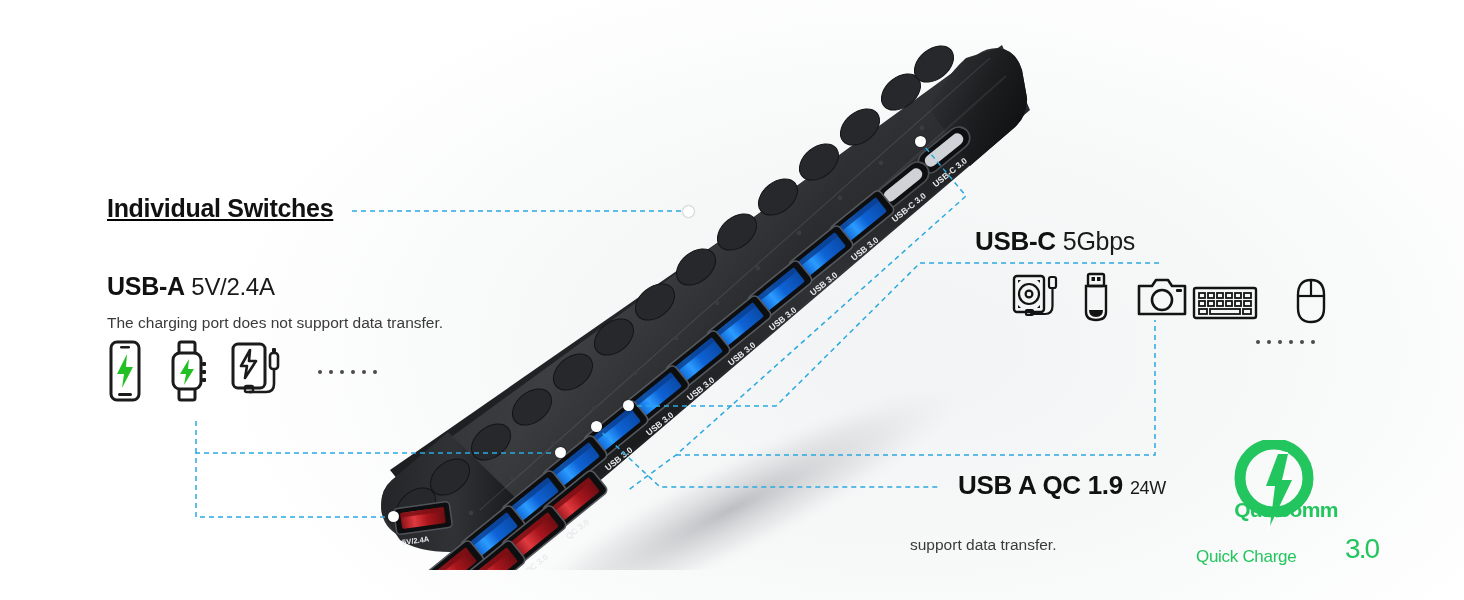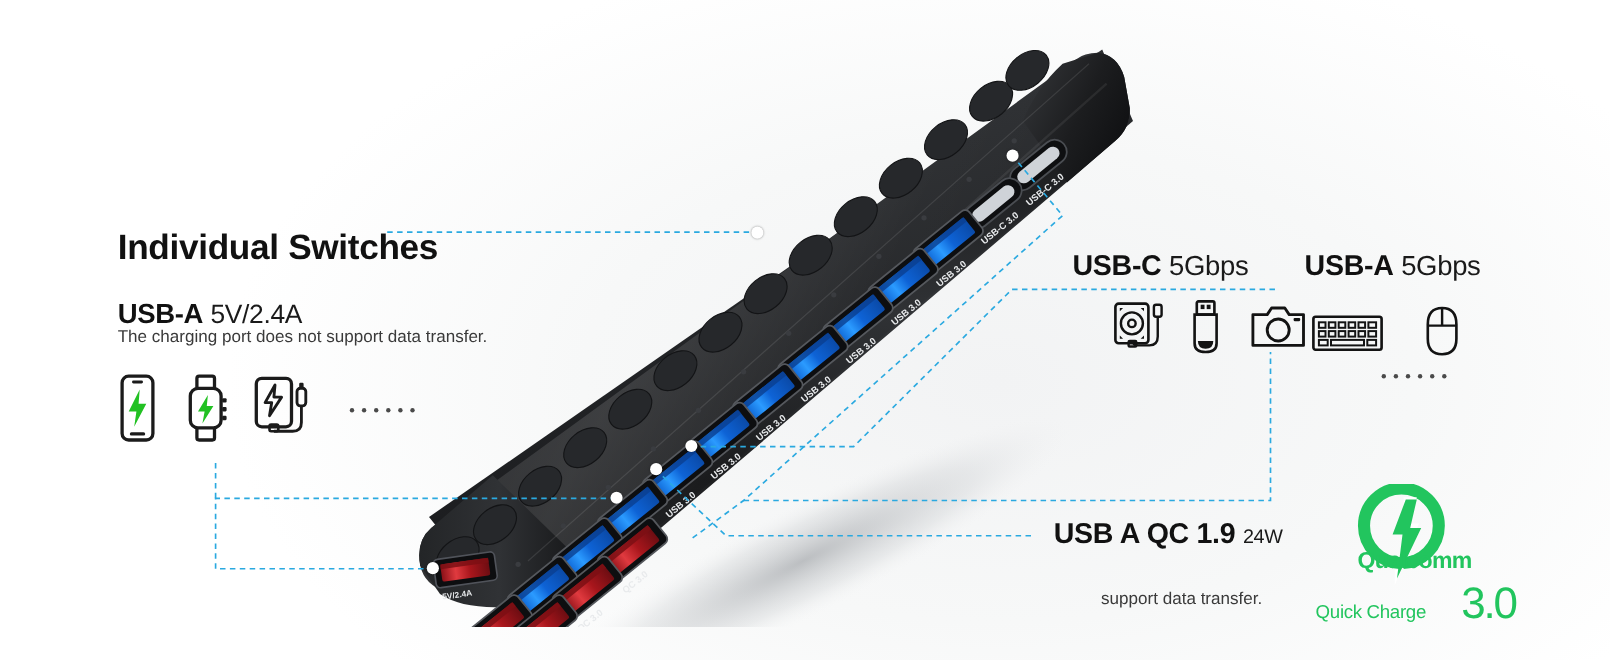--- a/index.html
+++ b/index.html
@@ -32,21 +32,21 @@
 
   
   #hub{position:absolute;left:330px;top:40px;width:700px;height:530px;}
   #hub svg{position:absolute;left:0;top:0;}
 
   
   #qc{position:absolute;left:1196px;top:440px;width:180px;height:128px;}
   .qc-txt{position:absolute;left:0;bottom:2px;width:180px;}
   .qc-name{font-size:21px;font-weight:bold;color:#22c55e;letter-spacing:-.6px;line-height:20px;text-align:center;}
   .qc-sub{font-size:17px;color:#22c55e;letter-spacing:-.3px;line-height:18px;margin-top:28px;}
-  .qc-ver{position:absolute;right:-2px;bottom:0px;font-size:40px;color:#22c55e;
+  .qc-ver{position:absolute;right:-2px;bottom:0px;font-size:28px;color:#22c55e;
           letter-spacing:-2px;line-height:38px;font-weight:300;}
 </style>
 </head>
 <body>
 
 <div id="stage">
 
   <div id="hub">
     <svg width="700" height="530" viewBox="0 0 700 530">
       <defs>
@@ -308,30 +308,30 @@
     <path d="M 196,453 L 196,417"></path>
   </svg>
 
   <div class="dot" style="left:683px;top:206px;"></div>
   <div class="dot" style="left:915px;top:136px;"></div>
   <div class="dot" style="left:623px;top:400px;"></div>
   <div class="dot" style="left:591px;top:421px;"></div>
   <div class="dot" style="left:555px;top:447px;"></div>
   <div class="dot" style="left:388px;top:511px;"></div>
 
-  <div class="heading" style="left:107px;top:206px;font-size:32px;">
+  <div class="heading" style="left:107px;top:194px;font-size:25px;text-decoration:underline;">
     <span class="hl">Individual Switches</span>
   </div>
 
   <div class="heading" style="left:107px;top:272px;font-size:25px;">
     <span class="hl">USB-A</span>
     <span class="lt" style="font-size:24px;">5V/2.4A</span>
   </div>
 
-  <div class="sub" style="left:107px;top:296px;">The charging port does not support data transfer.</div>
+  <div class="sub" style="left:107px;top:312px;">The charging port does not support data transfer.</div>
 
   <div class="iconrow" style="left:104px;top:340px;">
 
     <span class="ic">
       <svg width="42" height="62" viewBox="0 0 42 62">
         <rect x="7" y="2" width="28" height="58" rx="6" fill="none" stroke="#1b1b1b" stroke-width="3"></rect>
         <rect x="16" y="6" width="10" height="2.6" rx="1.3" fill="#1b1b1b"></rect>
         <rect x="14" y="53" width="14" height="3" rx="1.5" fill="#1b1b1b"></rect>
         <path d="M23 14 L13 34 L20 34 L18 48 L29 27 L22 27 Z" fill="#22c123"></path>
       </svg>
@@ -403,24 +403,20 @@
 
     <span class="ic" style="margin-right:0;">
       <svg width="52" height="52" viewBox="0 0 52 52">
         <path d="M3 14 L16 14 L20 8 L32 8 L36 14 L49 14 L49 42 L3 42 Z" fill="none" stroke="#131313" stroke-width="2.6" stroke-linejoin="round"></path>
         <circle cx="26" cy="28" r="10" fill="none" stroke="#131313" stroke-width="2.6"></circle>
         <rect x="40" y="17" width="6" height="3" rx="1" fill="#131313"></rect>
       </svg>
     </span>
   </div>
 
-  <div class="heading" style="left:1186px;top:226px;font-size:26px;">
-    <span class="hl">USB-A</span>
-    <span class="lt" style="font-size:25px;">5Gbps</span>
-  </div>
 
   <div class="iconrow" style="left:1192px;top:278px;">
     <span class="ic" style="margin-right:36px;">
       <svg width="66" height="42" viewBox="0 0 66 42">
         <rect x="2" y="6" width="62" height="30" rx="2" fill="none" stroke="#131313" stroke-width="2.4"></rect>
         <g fill="none" stroke="#131313" stroke-width="1.8">
           <rect x="7" y="11" width="6" height="5"></rect>
             <rect x="16" y="11" width="6" height="5"></rect>
           <rect x="25" y="11" width="6" height="5"></rect>
             <rect x="34" y="11" width="6" height="5"></rect>
@@ -452,21 +448,21 @@
       <i></i>
       <i></i>
       <i></i>
       <i></i>
   </div>
 
   <div class="heading" style="left:958px;top:470px;font-size:26px;">
     <span class="hl">USB A QC 1.9</span>
     <span class="lt" style="font-size:18px;">24W</span>
   </div>
-  <div class="sub" style="left:1001px;top:534px;text-align:center;">support data transfer.</div>
+  <div class="sub" style="left:910px;top:534px;text-align:center;">support data transfer.</div>
 
   <div id="qc">
     <svg width="180" height="128" viewBox="0 0 180 128">
       <g transform="translate(34,0)">
         <path d="M44 4 A34 34 0 1 0 44 72 A34 34 0 0 0 44 4 Z" fill="none" stroke="#22c55e" stroke-width="11"></path>
         <path d="M46 12 L46 78 L38 78 L38 92 L60 36 L50 36 L58 12 Z" fill="#ffffff"></path>
         <path d="M48 14 L36 46 L45 46 L40 86 L62 40 L52 40 L58 14 Z" fill="#22c55e"></path>
       </g>
     </svg>
     <div class="qc-txt">

